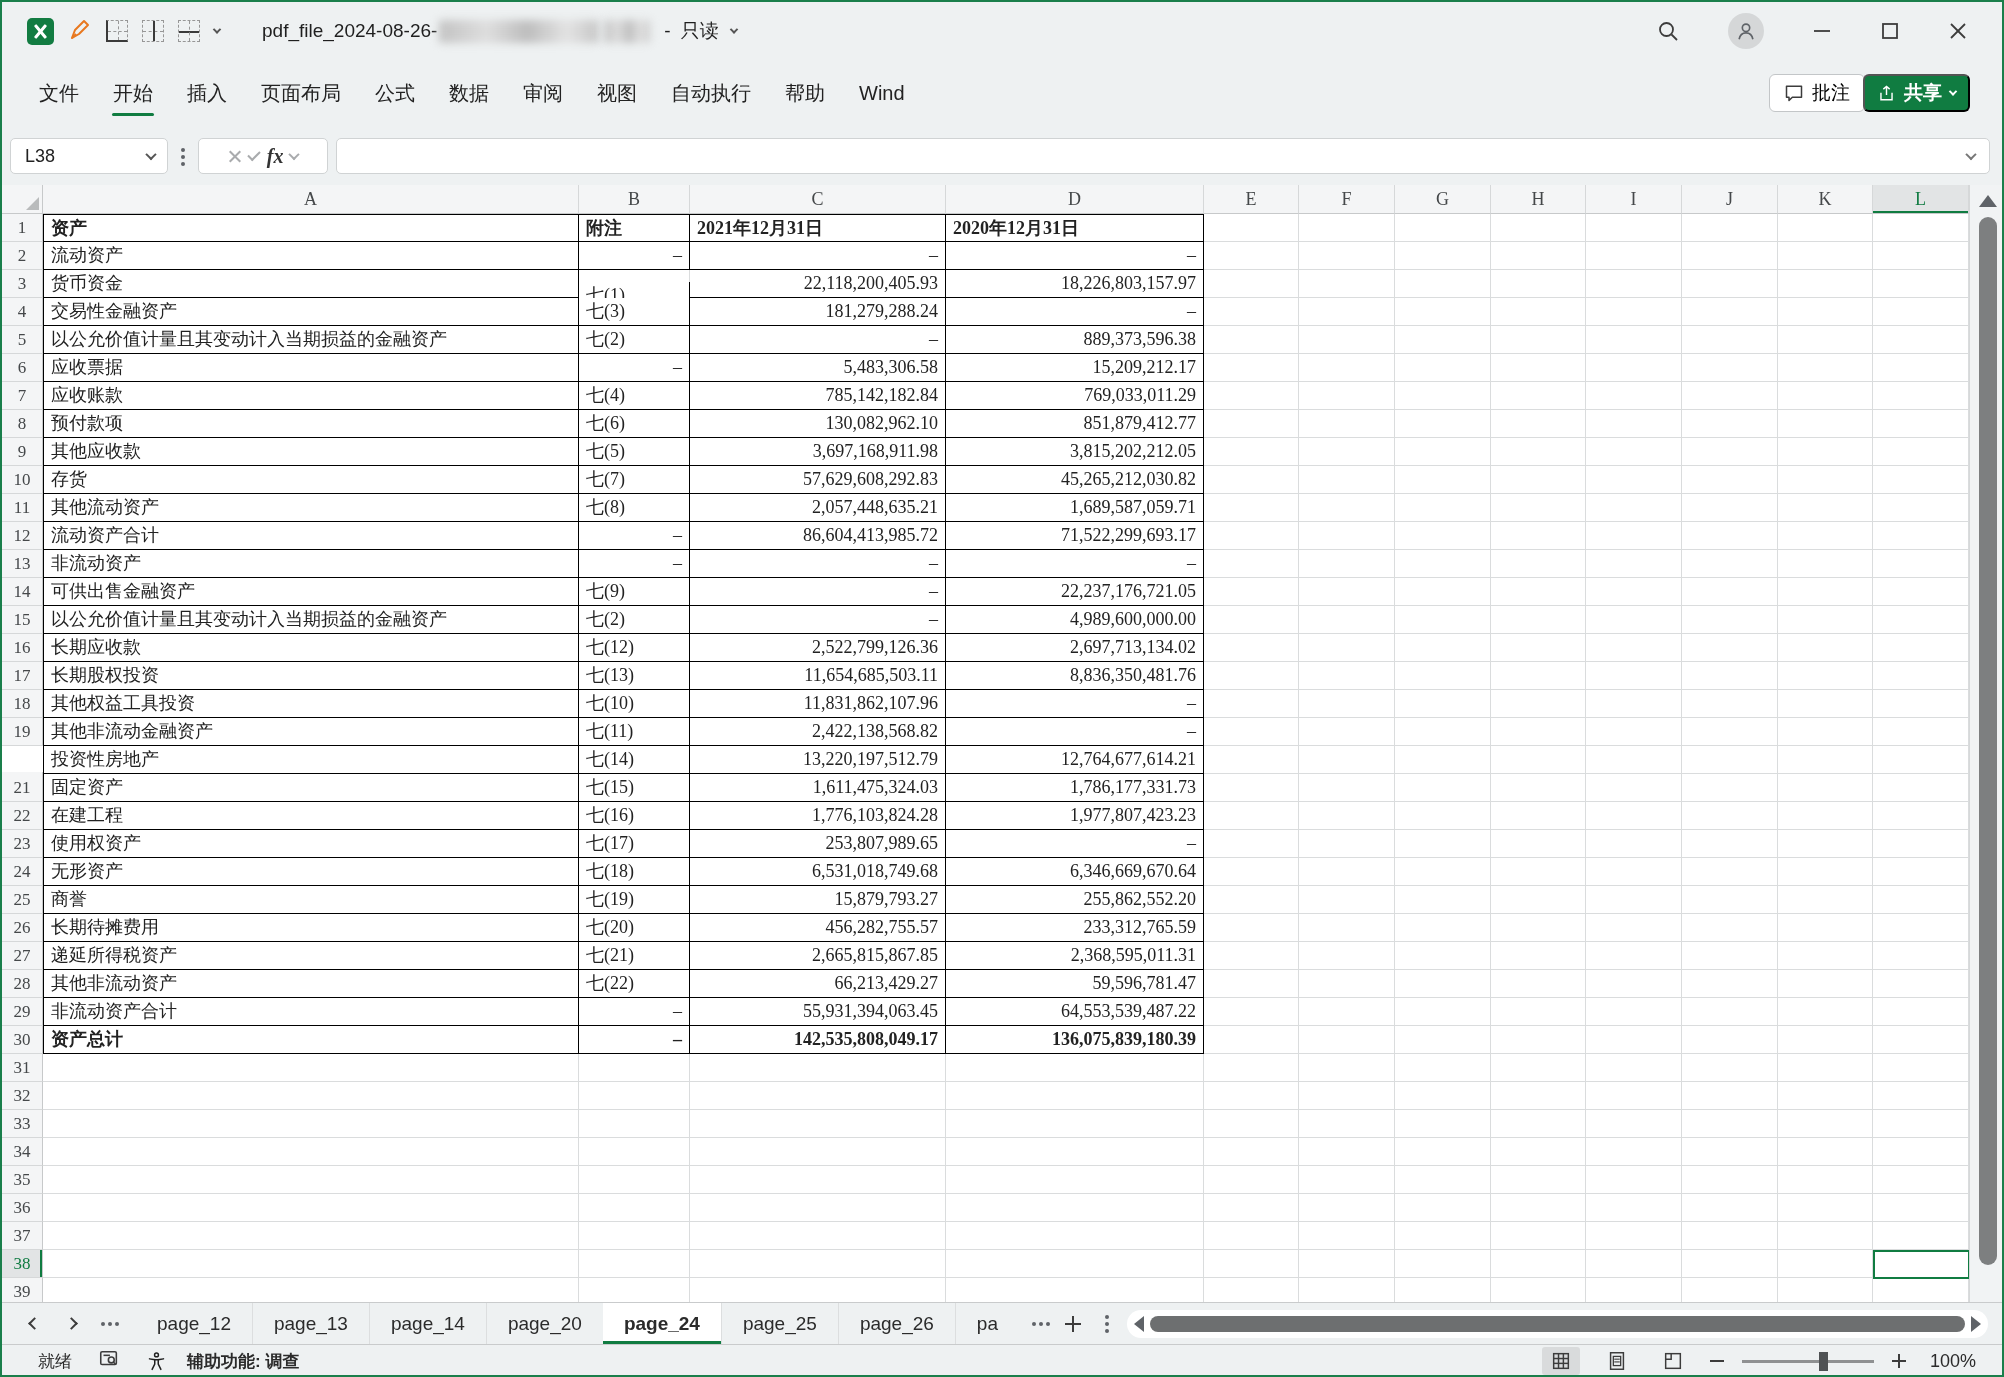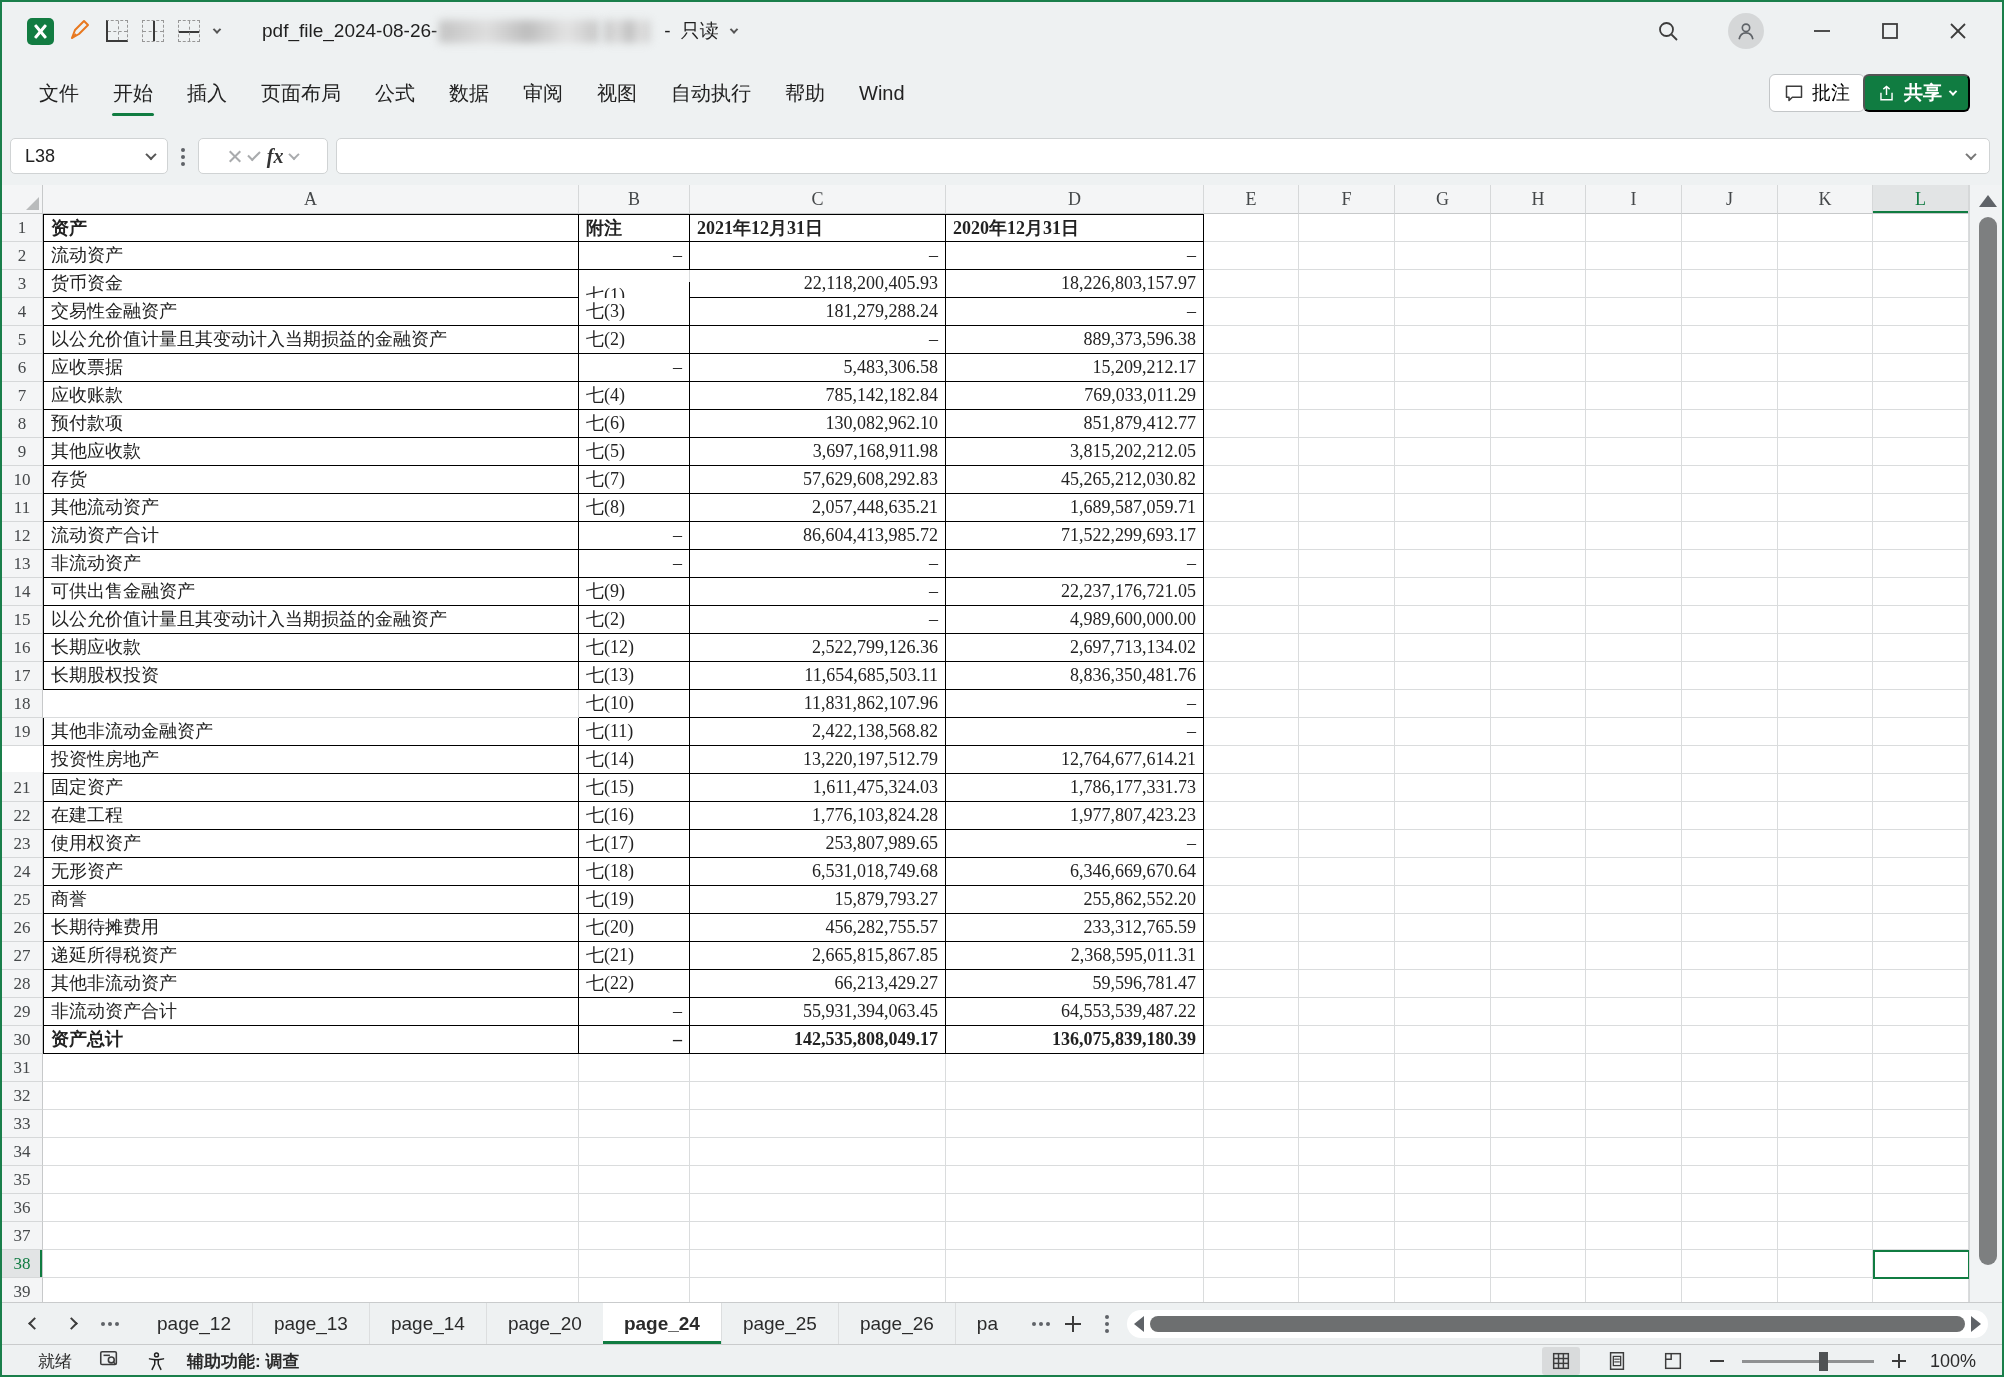--- a/index.html
+++ b/index.html
@@ -425,20 +425,21 @@
       <div class="tcell right" style="left:688px;top:421px;width:256px;height:28px;">–</div>
       <div class="tcell right" style="left:944px;top:421px;width:258px;height:28px;">4,989,600,000.00</div>
       <div class="tcell left leftb" style="left:41px;top:449px;width:536px;height:28px;">长期应收款</div>
       <div class="tcell left" style="left:577px;top:449px;width:111px;height:28px;">七(12)</div>
       <div class="tcell right" style="left:688px;top:449px;width:256px;height:28px;">2,522,799,126.36</div>
       <div class="tcell right" style="left:944px;top:449px;width:258px;height:28px;">2,697,713,134.02</div>
       <div class="tcell left leftb" style="left:41px;top:477px;width:536px;height:28px;">长期股权投资</div>
       <div class="tcell left" style="left:577px;top:477px;width:111px;height:28px;">七(13)</div>
       <div class="tcell right" style="left:688px;top:477px;width:256px;height:28px;">11,654,685,503.11</div>
       <div class="tcell right" style="left:944px;top:477px;width:258px;height:28px;">8,836,350,481.76</div>
+      <div class="tcell left leftb" style="left:41px;top:505px;width:536px;height:28px;">其他权益工具投资</div>
       <div class="tcell left" style="left:577px;top:505px;width:111px;height:28px;">七(10)</div>
       <div class="tcell right" style="left:688px;top:505px;width:256px;height:28px;">11,831,862,107.96</div>
       <div class="tcell right" style="left:944px;top:505px;width:258px;height:28px;">–</div>
       <div class="tcell left leftb" style="left:41px;top:533px;width:536px;height:28px;">其他非流动金融资产</div>
       <div class="tcell left" style="left:577px;top:533px;width:111px;height:28px;">七(11)</div>
       <div class="tcell right" style="left:688px;top:533px;width:256px;height:28px;">2,422,138,568.82</div>
       <div class="tcell right" style="left:944px;top:533px;width:258px;height:28px;">–</div>
       <div class="tcell left leftb" style="left:41px;top:561px;width:536px;height:28px;">投资性房地产</div>
       <div class="tcell left" style="left:577px;top:561px;width:111px;height:28px;">七(14)</div>
       <div class="tcell right" style="left:688px;top:561px;width:256px;height:28px;">13,220,197,512.79</div>

